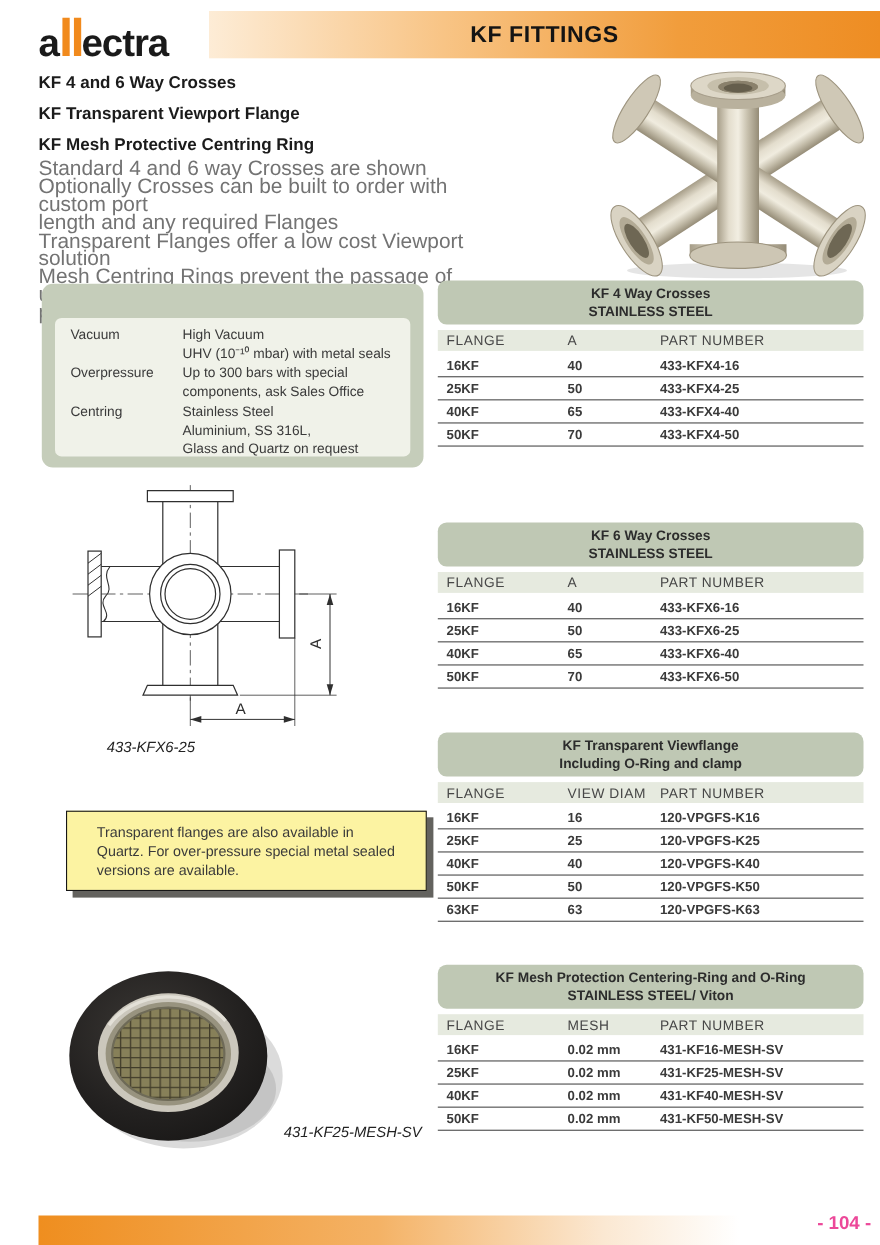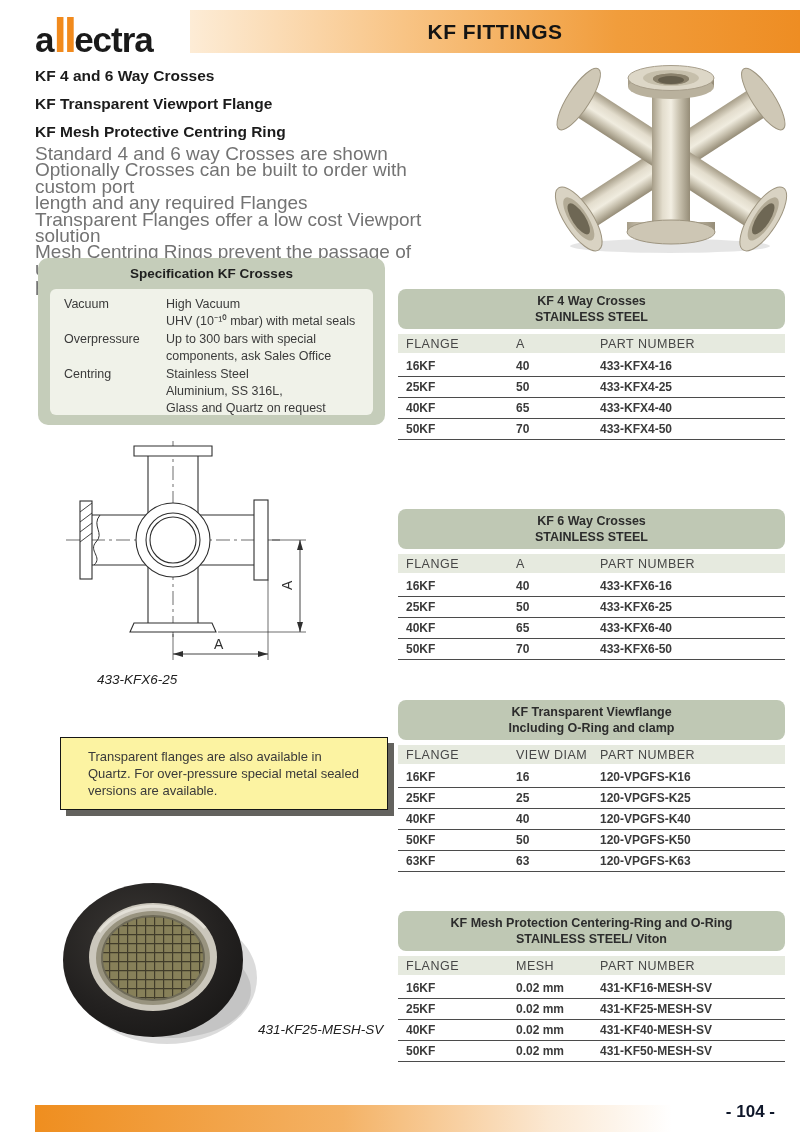--- a/index.html
+++ b/index.html
@@ -37,21 +37,21 @@
     background:#f0f2e9; border-radius:6px; padding-top:7px;
   }
   .spec-row { display:grid; grid-template-columns:102px 1fr; padding-left:14px; font-size:12.5px; }
   .spec-row .lab { line-height:17.4px; }
   .spec-row .val { white-space:pre-line; line-height:17.4px; }
   
   .ptable { position:absolute; left:398px; width:387px; }
   .tbanner {
     height:40px; background:#bfc8b4; border-radius:8px; margin-bottom:5px;
     display:flex; flex-direction:column; align-items:center; justify-content:center;
-    font-weight:bold; font-size:12.5px; color:#2c2c2c; line-height:16px; text-align:center;margin-top:34px;
+    font-weight:bold; font-size:12.5px; color:#2c2c2c; line-height:16px; text-align:center;
   }
   .trow {
     display:grid; grid-template-columns:110px 84px 1fr; padding-left:8px;
     height:20px; align-items:center; font-size:12px; color:#3a3a3a;
   }
   .trow.thead { background:#e6eadf; height:19px; margin-bottom:3px; font-size:12.5px; color:#474747; letter-spacing:0.5px; }
   .trow.tdata { border-bottom:1px solid #4b4b4b;font-weight:bold; }
   
   .drawing-svg { position:absolute; left:30px; top:438px; }
   .drawing-caption { position:absolute; left:97px; top:672px; font-style:italic; font-size:13.5px; color:#222; }
@@ -61,21 +61,21 @@
     padding:10px 27px; font-size:13px; line-height:17px; color:#3a3a3a;
   }
   .photo-svg { position:absolute; left:55px; top:880px; }
   .photo-caption { position:absolute; left:258px; top:1022px; font-style:italic; font-size:13.5px; color:#222; }
   .product-svg { position:absolute; left:548px; top:56px; }
   
   .footer-bar {
     position:absolute; left:35px; top:1105px; width:685px; height:27px;
     background:linear-gradient(to right,#ef8e1f 0%, #f4b265 45%, #fbe8d2 75%, #ffffff 93%);
   }
-  .page-num { position:absolute; right:25px; top:1102px; font-weight:bold; font-size:17px; color:#0f172a; }
+  .page-num { position:absolute; right:8px; top:1102px; font-weight:bold; font-size:17px; color:#ec4899; }
 </style>
 </head>
 <body>
 
 <div class="page">
 
   <div class="logo">
     <span class="lg-a">a</span><span class="lg-ll">ll</span><span class="lg-rest">ectra</span>
   </div>
   <div class="banner">
@@ -135,21 +135,20 @@
     <rect x="80" y="22" width="86" height="9" fill="url(#tubeH)"></rect>
     <ellipse cx="123" cy="31" rx="43" ry="12" fill="#b9b19d"></ellipse>
     <ellipse cx="123" cy="22" rx="43" ry="12.5" fill="#ddd7c7" stroke="#a79e8b" stroke-width="1"></ellipse>
     <ellipse cx="123" cy="22" rx="28" ry="8" fill="#c6bfab"></ellipse>
     <ellipse cx="123" cy="23" rx="18" ry="5.5" fill="#8a826c"></ellipse>
     <ellipse cx="123" cy="23" rx="18" ry="5.5" fill="#8a816c"></ellipse>
     <ellipse cx="123" cy="24" rx="13" ry="4" fill="#655e4c"></ellipse>
   </svg>
 
   <div class="spec">
-    <div class="spec-title">Specification KF Crosses</div>
     <div class="spec-inner">
       <div class="spec-row">
         <div class="lab">Vacuum</div>
         <div class="val">High Vacuum
 UHV (10⁻¹⁰ mbar) with metal seals</div>
       </div>
       <div class="spec-row">
         <div class="lab">Overpressure</div>
         <div class="val">Up to 300 bars with special
 components, ask Sales Office</div>

